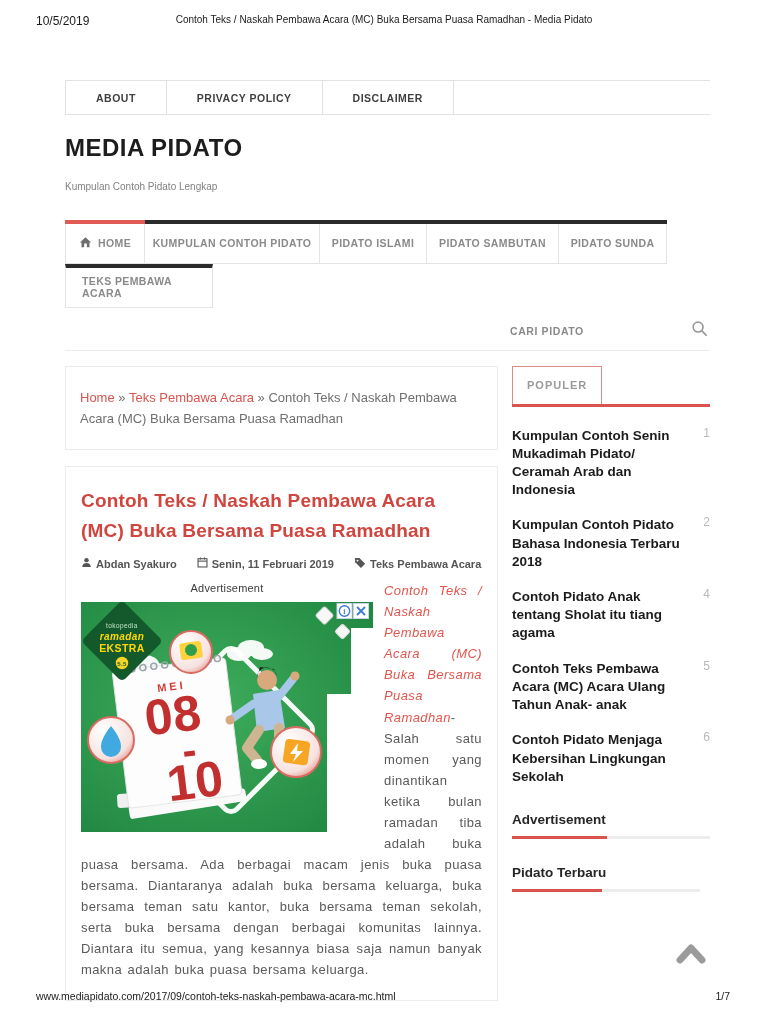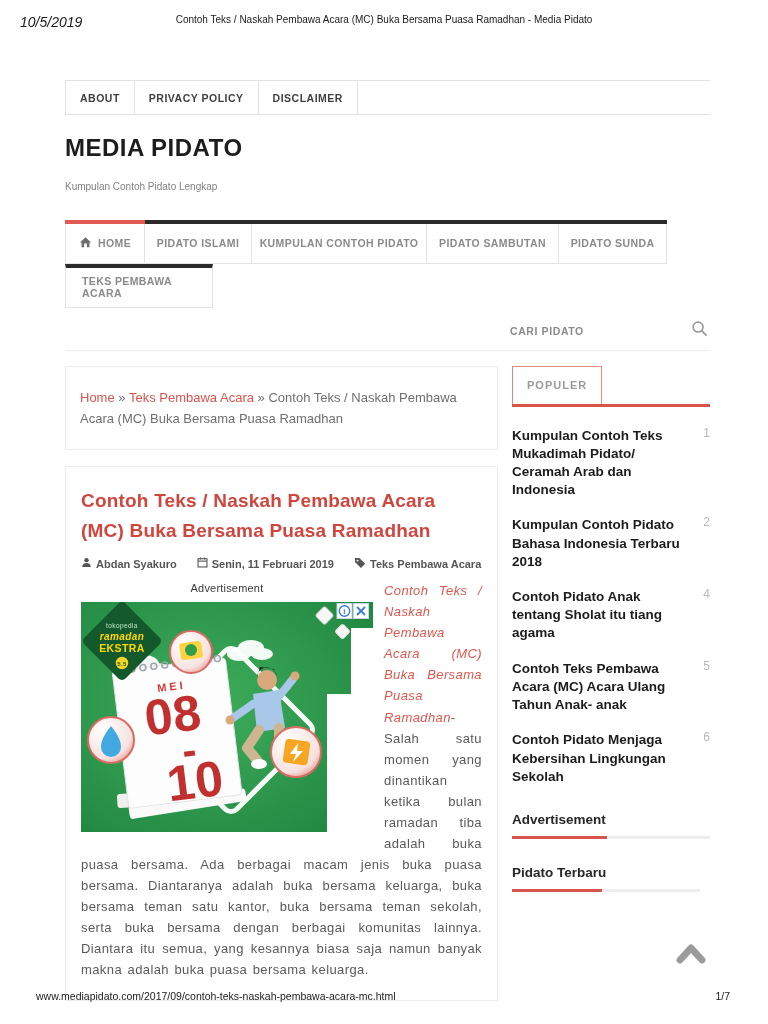--- a/index.html
+++ b/index.html
@@ -1,30 +1,30 @@
 <!DOCTYPE html>
 <html><head>
 <meta charset="utf-8">
 <style>
   html,body{margin:0;padding:0;background:#fff;}
   body{width:768px;height:1024px;position:relative;overflow:hidden;
        font-family:"Liberation Sans",sans-serif;color:#222;}
   .abs{position:absolute;}
 
   
-  .ph-date{left:20px;top:14px;font-size:14px;color:#1a1a1a;font-style:italic;}
+  .ph-date{left:36px;top:14px;font-size:12px;color:#1a1a1a;}
   .ph-title{left:0;top:14px;width:100%;text-align:center;font-size:10px;color:#1a1a1a;}
   .pf-url{left:36px;top:990px;font-size:10.5px;color:#1a1a1a;}
   .pf-page{right:38px;top:990px;font-size:10.5px;color:#1a1a1a;}
 
   .content{position:absolute;left:65px;top:80px;width:645px;}
 
   
   .top-menu{display:flex;border-top:1px solid #e2e2e2;border-bottom:1px solid #e2e2e2;height:33px;}
-  .top-menu-item{display:flex;align-items:center;padding:0 14px;font-size:10.5px;font-weight:bold;
+  .top-menu-item{display:flex;align-items:center;padding:0 30px;font-size:10.5px;font-weight:bold;
     color:#3f3f3f;letter-spacing:.5px;border-right:1px solid #e2e2e2;}
   .top-menu-item:first-child{border-left:1px solid #e2e2e2;}
 
   .site-title{margin-top:19px;font-size:24px;font-weight:bold;color:#1d1d1d;letter-spacing:.5px;}
   .tagline{margin-top:18px;font-size:10px;color:#828282;width:180px;line-height:1.45;}
 
   
   .nav{margin-top:25px;}
   .nav-bar{display:flex;width:602px;height:4px;}
   .nav-bar .red{width:80px;background:#e15b54;}
@@ -106,25 +106,25 @@
       </div>
     <div class="nav-row">
       <div class="nav-item w0">
         <span>
           <svg width="13" height="12" viewBox="0 0 16 15">
               <path d="M1,8 L8,1.5 L15,8 L13,8 L13,14 H9.7 V9.5 H6.3 V14 H3 V8 Z" fill="#6e6e6e"></path>
             </svg>
         </span>
         <span>HOME</span>
       </div>
+      <div class="nav-item w1">
+          <span>KUMPULAN CONTOH PIDATO</span>
+        </div>
       <div class="nav-item w2">
           <span>PIDATO ISLAMI</span>
-        </div>
-      <div class="nav-item w1">
-          <span>KUMPULAN CONTOH PIDATO</span>
         </div>
       <div class="nav-item w3">
           <span>PIDATO SAMBUTAN</span>
         </div>
       <div class="nav-item w4">
           <span>PIDATO SUNDA</span>
         </div>
     </div>
     <div class="nav-tab">TEKS PEMBAWA ACARA</div>
   </div>
@@ -298,21 +298,21 @@
         </div>
       </div>
     </div>
 
     <div class="sidebar">
       <div class="pop-tab">POPULER</div>
       <div class="pop-bar"></div>
 
       <div class="pop-list">
         <div class="pop-item">
-          <div class="pop-title">Kumpulan Contoh Teks Mukadimah Pidato/ Ceramah Arab dan Indonesia</div>
+          <div class="pop-title">Kumpulan Contoh Senin Mukadimah Pidato/ Ceramah Arab dan Indonesia</div>
           <div class="pop-rank">1</div>
         </div>
         <div class="pop-item">
           <div class="pop-title">Kumpulan Contoh Pidato Bahasa Indonesia Terbaru 2018</div>
           <div class="pop-rank">2</div>
         </div>
         <div class="pop-item">
           <div class="pop-title">Contoh Pidato Anak tentang Sholat itu tiang agama</div>
           <div class="pop-rank">4</div>
         </div>

